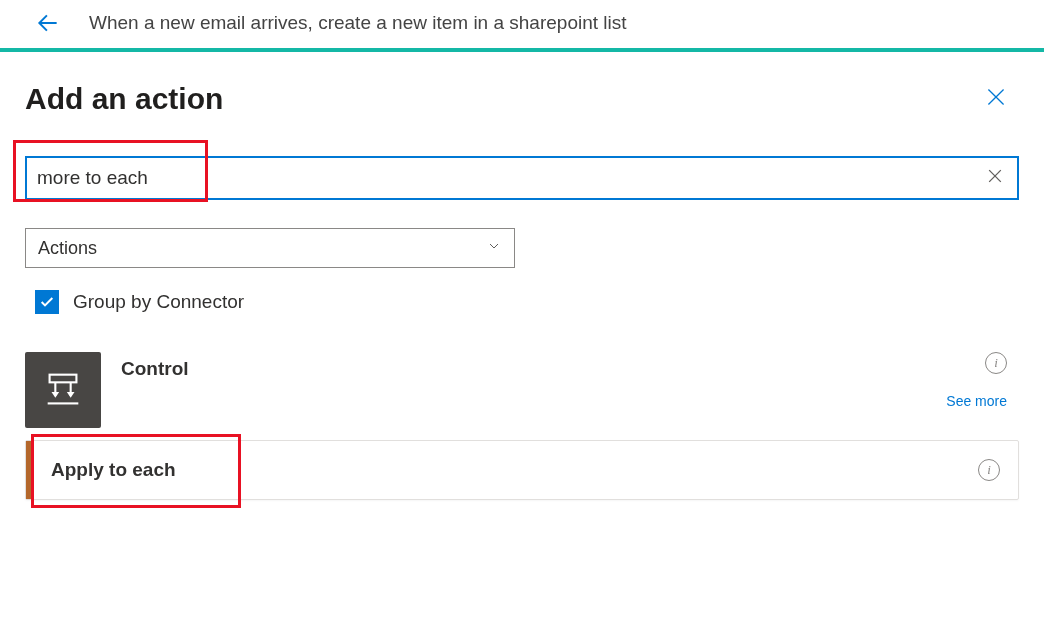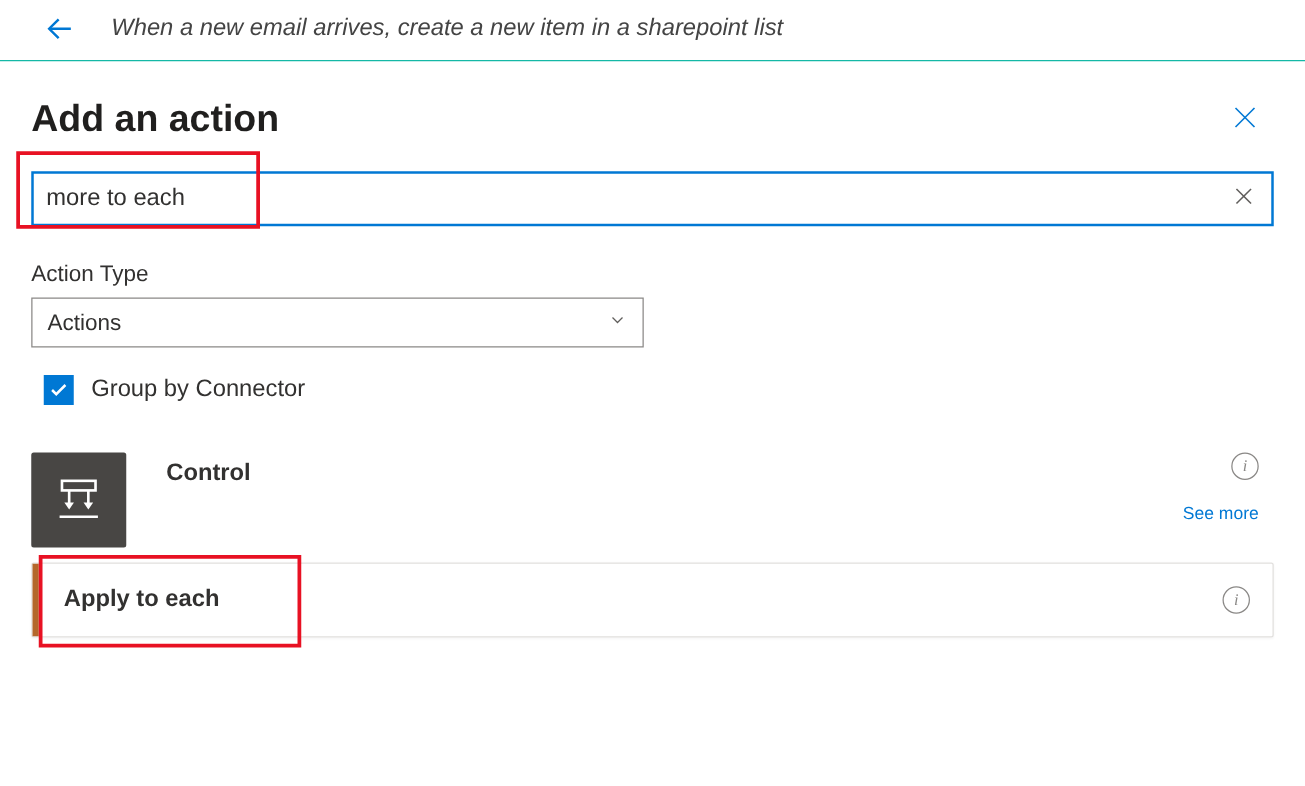--- a/index.html
+++ b/index.html
@@ -6,42 +6,41 @@
     body {
       font-family: "Segoe UI", -apple-system, sans-serif;
       background: #ffffff;
       color: #323130;
       width: 1044px;
     }
     .topbar {
       display: flex;
       align-items: center;
       padding: 10px 20px 12px 35px;
-      border-bottom: 1px solid #14b8a6;
+      border-bottom: 4px solid #14b8a6;
       gap: 28px;
-      font-style: italic;
     }
     .back-arrow {
       color: #0078d4;
       cursor: pointer;
       display: flex;
       align-items: center;
     }
     .breadcrumb-text {
       font-size: 19px;
       color: #444;
     }
     .panel {
       padding: 30px 25px 20px 25px;
     }
     .panel-header {
       display: flex;
       justify-content: space-between;
       align-items: center;
-      margin-bottom: 24px;
+      margin-bottom: 40px;
     }
     .panel-title {
       font-size: 30px;
       font-weight: 600;
       color: #201f1e;
     }
     .close-x {
       color: #0078d4;
       cursor: pointer;
       padding-right: 10px;
@@ -123,21 +122,21 @@
       color: #323130;
     }
     .connector-row {
       display: flex;
       align-items: flex-start;
       justify-content: space-between;
     }
     .connector-left {
       display: flex;
       align-items: center;
-      gap: 32px;
+      gap: 20px;
     }
     .connector-icon {
       width: 76px;
       height: 76px;
       background: #484644;
       display: flex;
       align-items: center;
       justify-content: center;
       border-radius: 2px;
     }
@@ -239,21 +238,20 @@
       <span class="clear-x">
         <svg width="20" height="20" viewBox="0 0 24 24" fill="none" stroke="currentColor" stroke-width="1.5">
           <line x1="5" y1="5" x2="19" y2="19"></line>
           <line x1="19" y1="5" x2="5" y2="19"></line>
         </svg>
       </span>
     </div>
     <div class="red-box-1"></div>
   </div>
 
-  <div class="field-label">Action Type</div>
   <div class="dropdown">
     <span>Actions</span>
     <span class="chevron-down">
       <svg width="16" height="16" viewBox="0 0 24 24" fill="none" stroke="currentColor" stroke-width="1.5">
         <polyline points="6 9 12 15 18 9"></polyline>
       </svg>
     </span>
   </div>
 
   <div class="checkbox-row">

